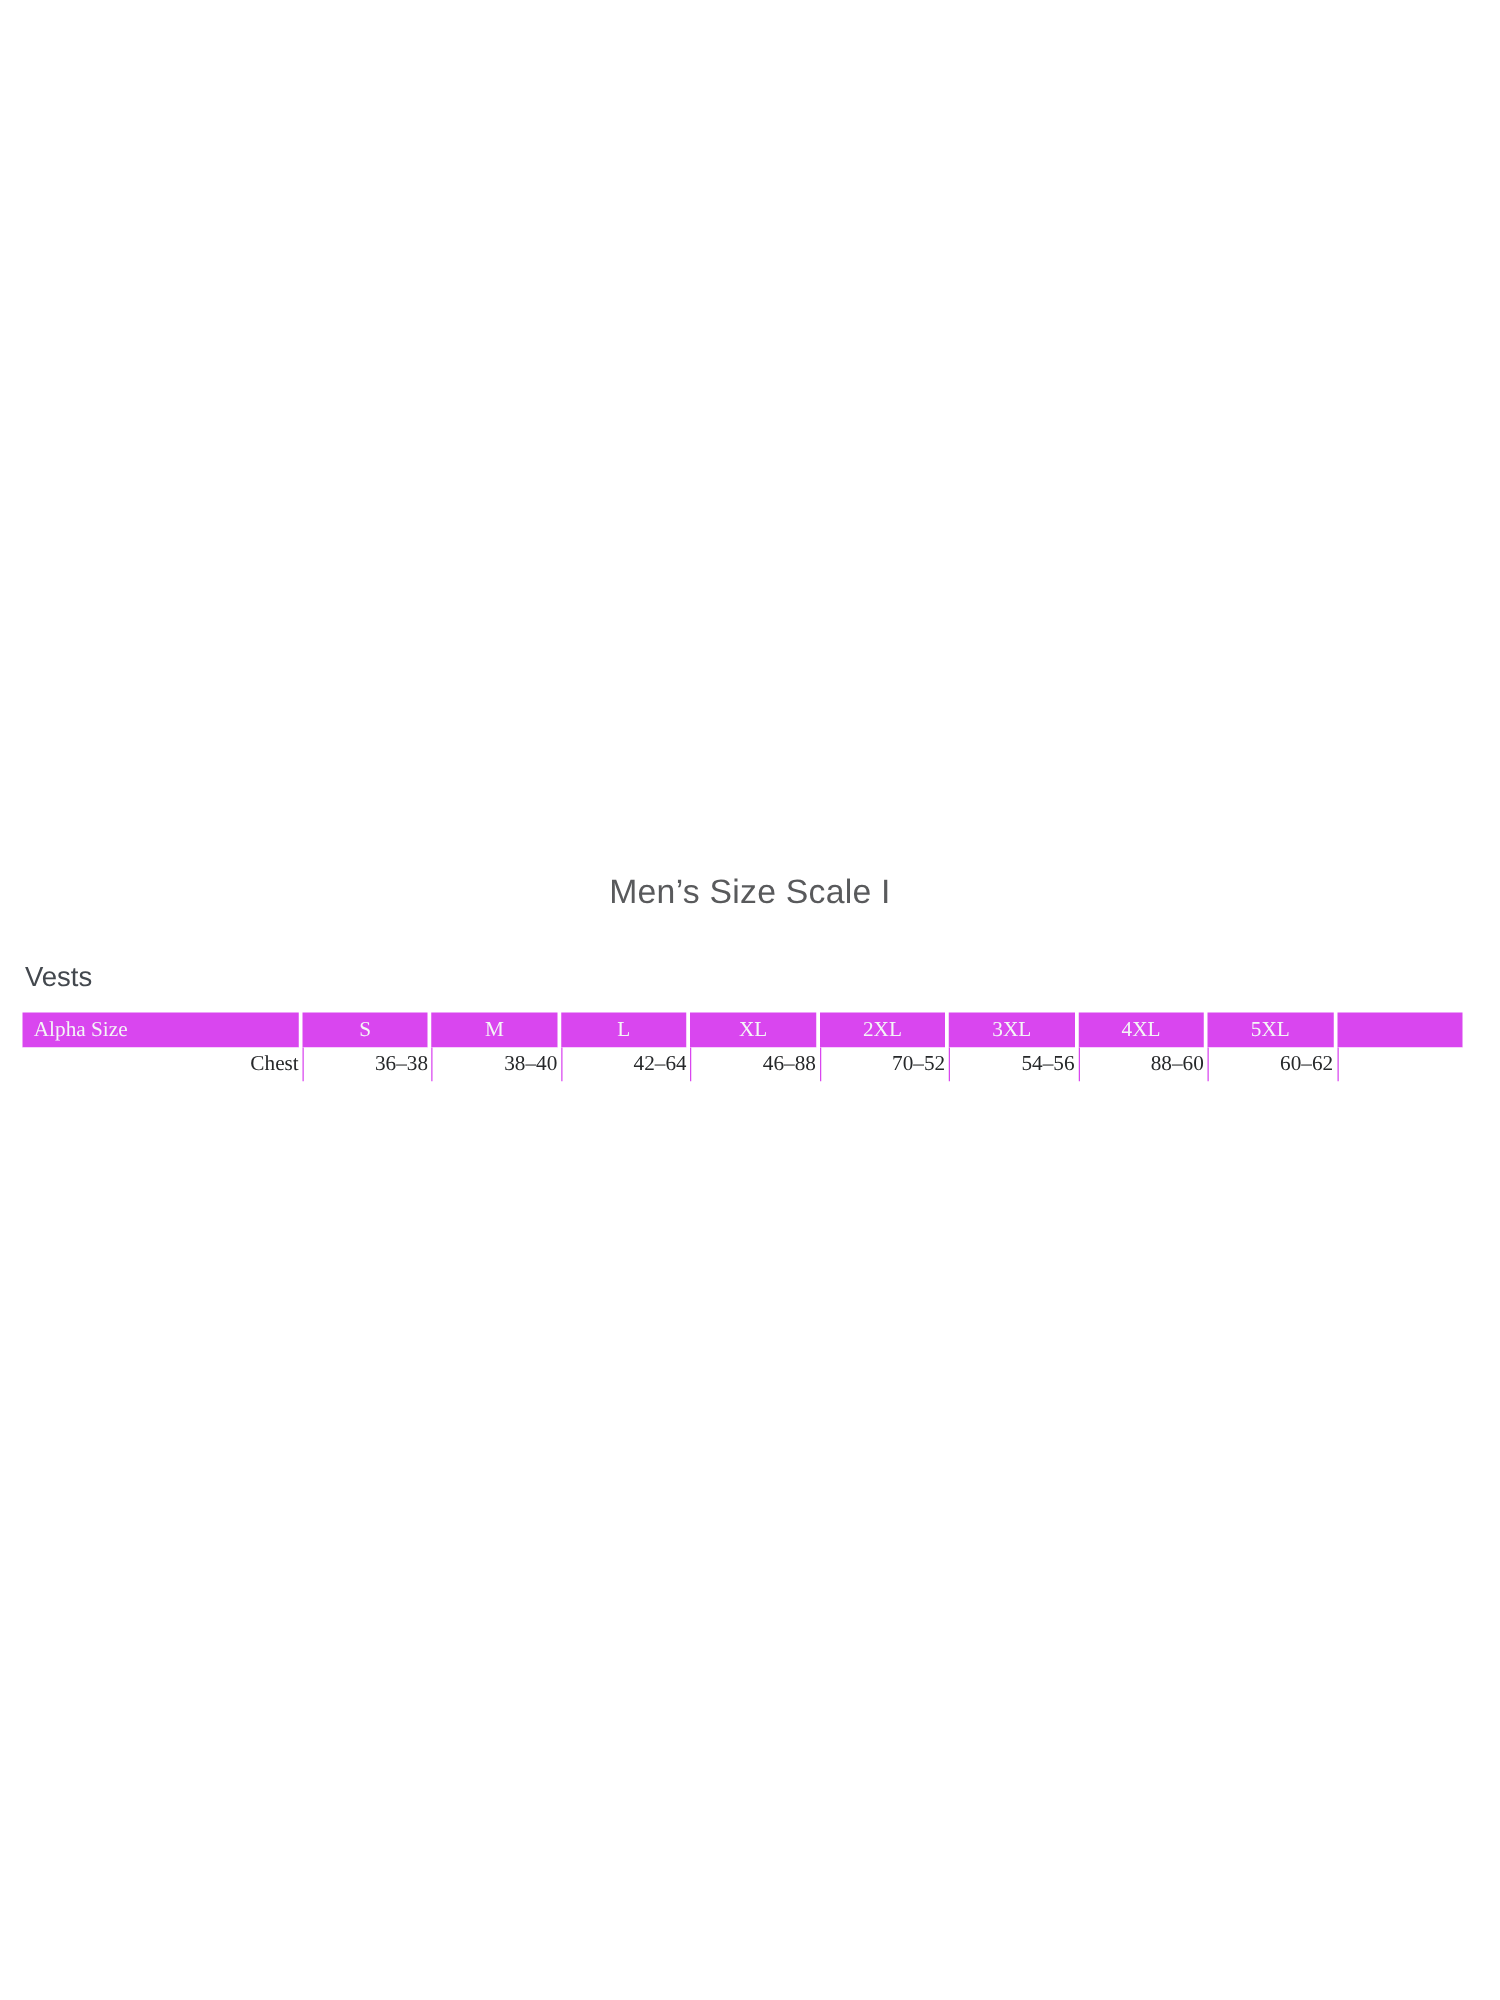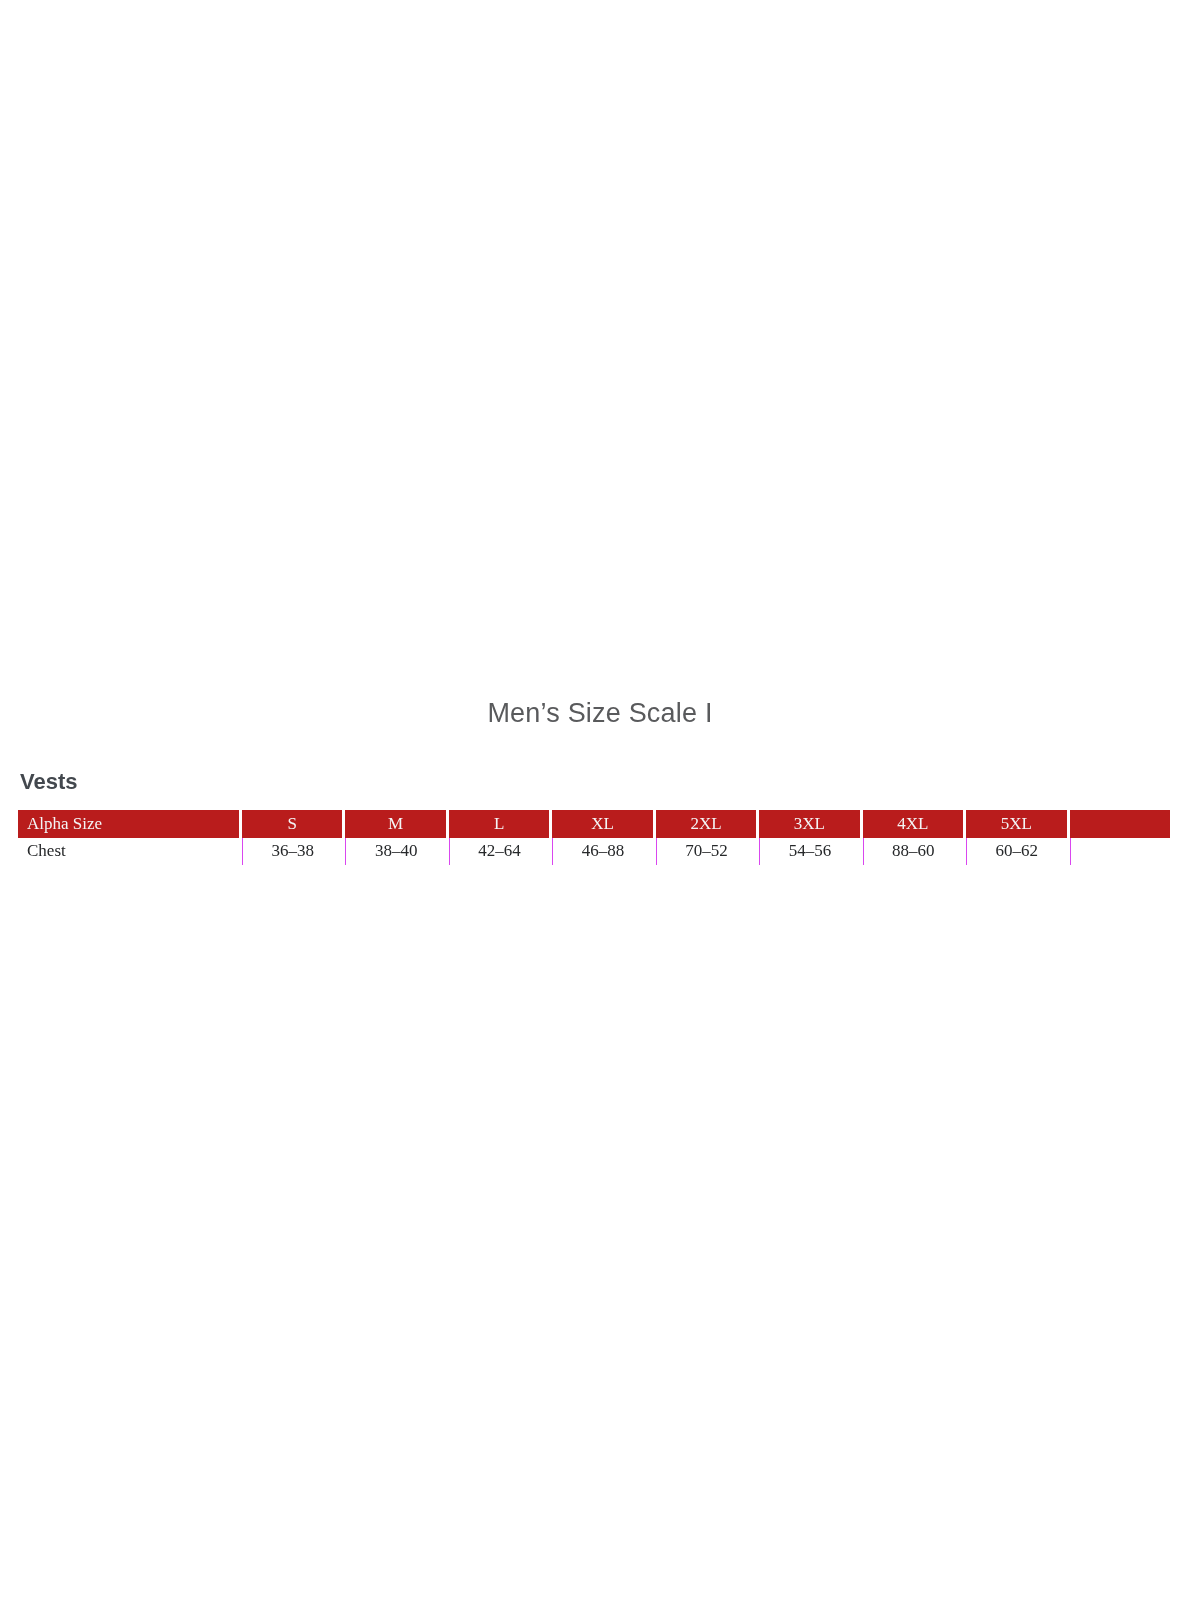--- a/index.html
+++ b/index.html
@@ -26,21 +26,20 @@
     color: #595a5c;
     letter-spacing: 0.2px;
   }
   .section-label {
     position: absolute;
     top: 768px;
     left: 20px;
     font-size: 22px;
     line-height: 28px;
     color: #43484e;
-    font-weight: bold;
   }
   .size-table {
     position: absolute;
     top: 810px;
     left: 18px;
     width: 1152px;
     font-family: "Liberation Serif", serif;
   }
   .trow {
     display: flex;
@@ -52,32 +51,33 @@
     text-align: center;
     white-space: nowrap;
     overflow: hidden;
   }
   .label-cell {
     flex: 0 0 221px;
     text-align: left;
     padding-left: 9px;
   }
   .thead .cell {
-    background: #b91c1c;
+    background: #d946ef;
     color: #f4f5f6;
     height: 28px;
     line-height: 28px;
     font-size: 17px;
   }
   .tbody .cell {
     height: 27px;
     line-height: 26px;
     font-size: 17px;
     color: #26282a;
     background: #ffffff;
+    text-align: right;
   }
   .tbody .cell.sep {
     border-left: 1px solid #d946ef;
   }
 </style>
 </head>
 <body>
 
 <div class="page">
 

